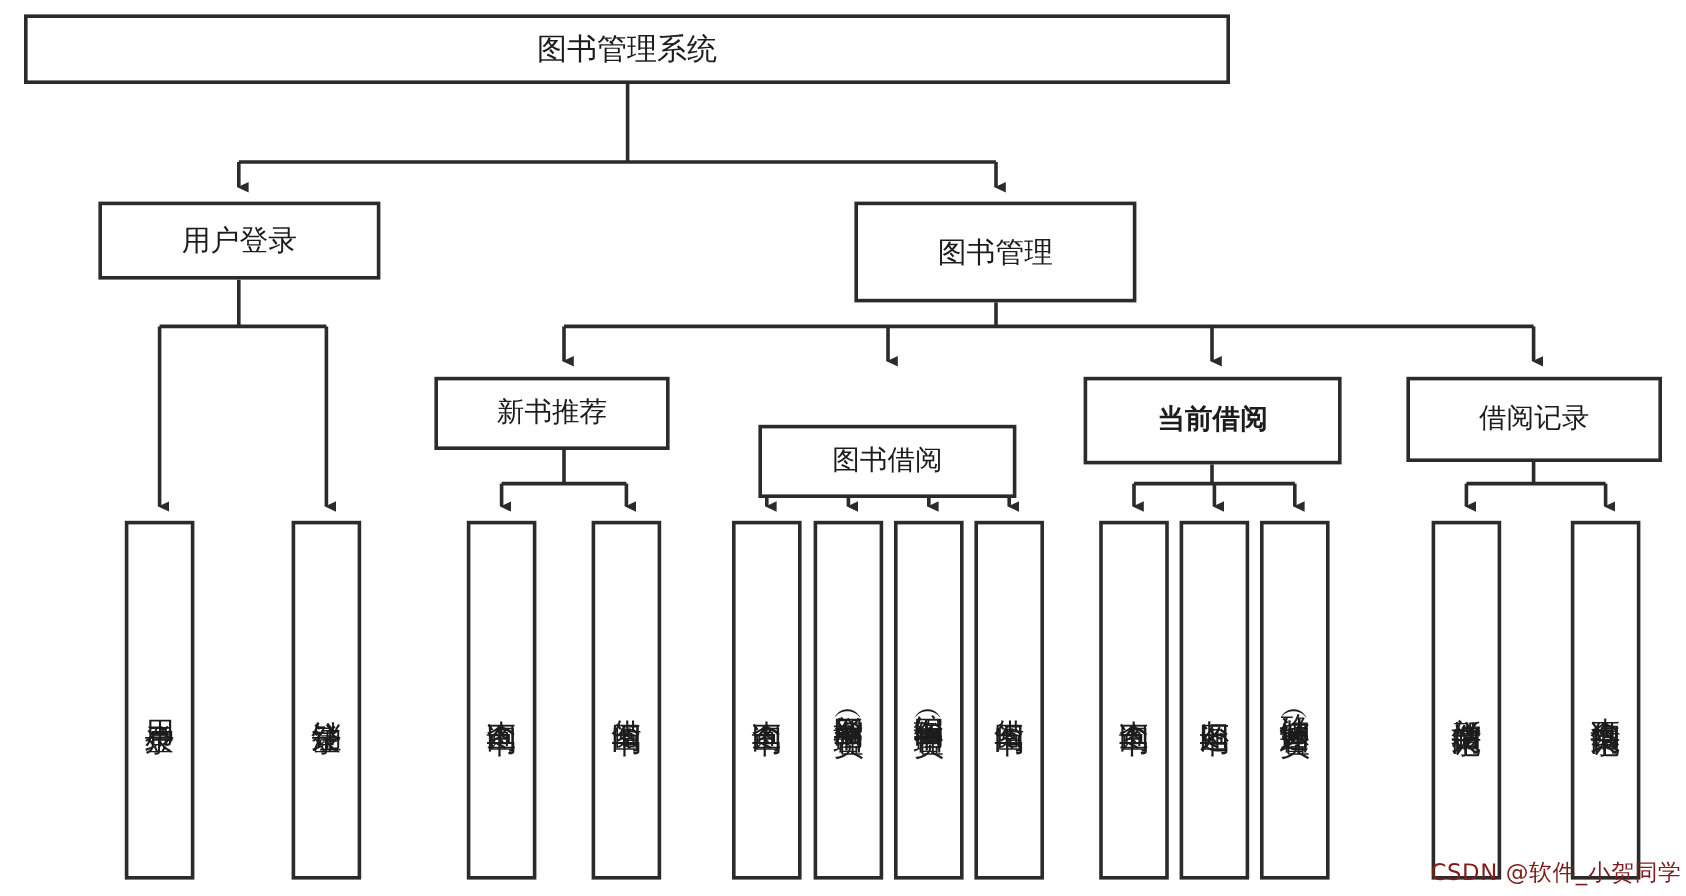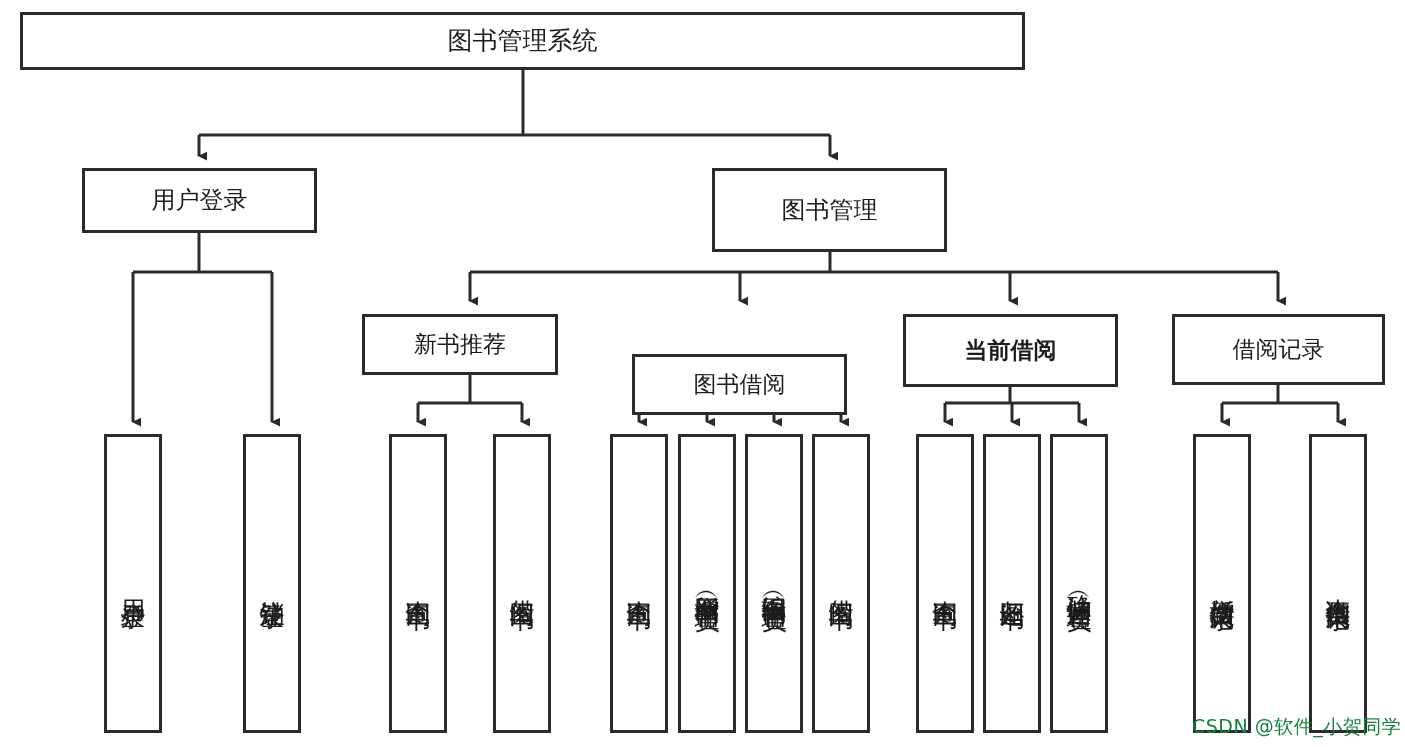--- a/index.html
+++ b/index.html
@@ -51,21 +51,21 @@
   .node.leaf .lbl {
     font-size: 25px;
     writing-mode: vertical-rl;
     text-orientation: upright;
     letter-spacing: 2px;
     line-height: 1;
   }
   .watermark {
     position: absolute;
     font-size: 19px;
-    color: #15803d;
+    color: #7f1d1d;
     white-space: nowrap;
     letter-spacing: 0.5px;
   }
 </style>
 </head>
 <body>
 
 <div id="canvas">
 
   <svg class="edges" viewBox="0 0 1405 747">

